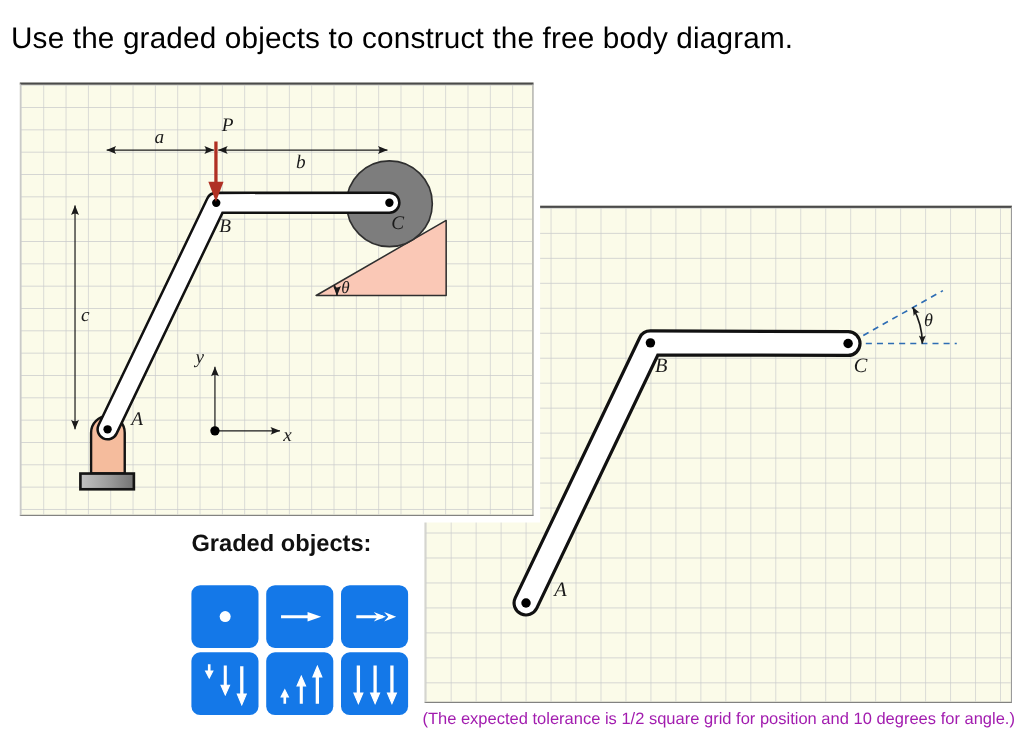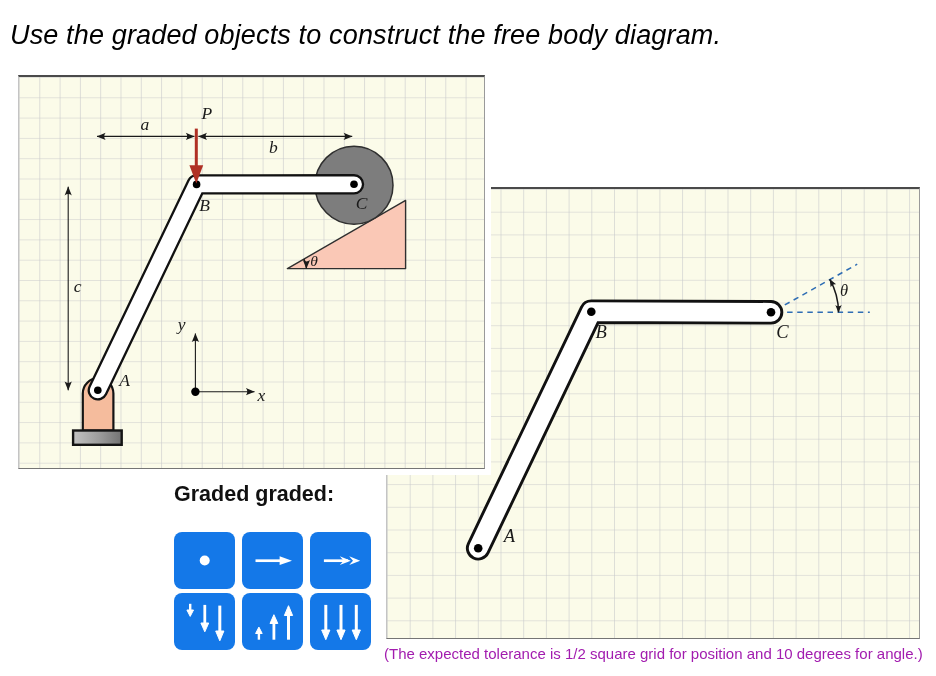--- a/index.html
+++ b/index.html
@@ -1,17 +1,17 @@
 <!DOCTYPE html>
 <html><head>
 <meta charset="utf-8">
 <style>
   html,body{margin:0;padding:0;width:936px;height:676px;background:#ffffff;overflow:hidden;}
   body{font-family:"Liberation Sans",sans-serif;position:relative;}
-  #title{position:absolute;left:10px;top:20px;font-size:27px;letter-spacing:0.15px;color:#000;white-space:nowrap;font-style:italic;}
+  #title{position:absolute;left:10px;top:20px;font-size:27px;letter-spacing:0.15px;color:#000;white-space:nowrap;}
   .panel{position:absolute;background:#fbfbe9;border-top:2px solid #4a4a4a;border-left:1px solid #c4c4c4;border-right:1px solid #9a9a9a;border-bottom:1px solid #757575;}
   #rp{left:386px;top:187px;width:532px;height:449px;}
   #lp{left:18px;top:75px;width:465px;height:391px;box-shadow:0 0 0 6px #ffffff;}
   #ghead{position:absolute;left:174px;top:482px;font-size:21.5px;font-weight:bold;color:#111;}
   .btn{position:absolute;width:61px;height:57px;background:#1478e8;border-radius:8px;}
   #tol{position:absolute;left:384px;top:645px;font-size:15px;color:#a21caf;white-space:nowrap;}
 </style>
 </head>
 <body>
 <div id="title">Use the graded objects to construct the free body diagram.</div>
@@ -107,21 +107,21 @@
     <text x="100.3" y="309.4">A</text>
     <text x="180.3" y="133.7">B</text>
     <text x="336.7" y="131.5">C</text>
     <text x="238.5" y="323.6">x</text>
     <text x="158.7" y="253.1">y</text>
     <text x="291.2" y="189.4" font-size="15.5px">θ</text>
   </g>
 </svg>
 </div>
 
-<div id="ghead">Graded graded:</div>
+<div id="ghead">Graded objects:</div>
 
 <div class="btn" style="left:174px;top:531.5px;">
   <svg width="61" height="57" viewBox="0 0 61 57">
       <circle cx="30.7" cy="28.5" r="5" fill="#fff"></circle>
     </svg>
 </div>
 <div class="btn" style="left:241.5px;top:531.5px;">
   <svg width="61" height="57" viewBox="0 0 61 57">
     <line x1="13.5" y1="28.7" x2="39.5" y2="28.7" stroke="#fff" stroke-width="2.7"></line>
     <path d="M37.6,24.3 L50,28.7 L37.6,33.1 Z" fill="#fff"></path>

